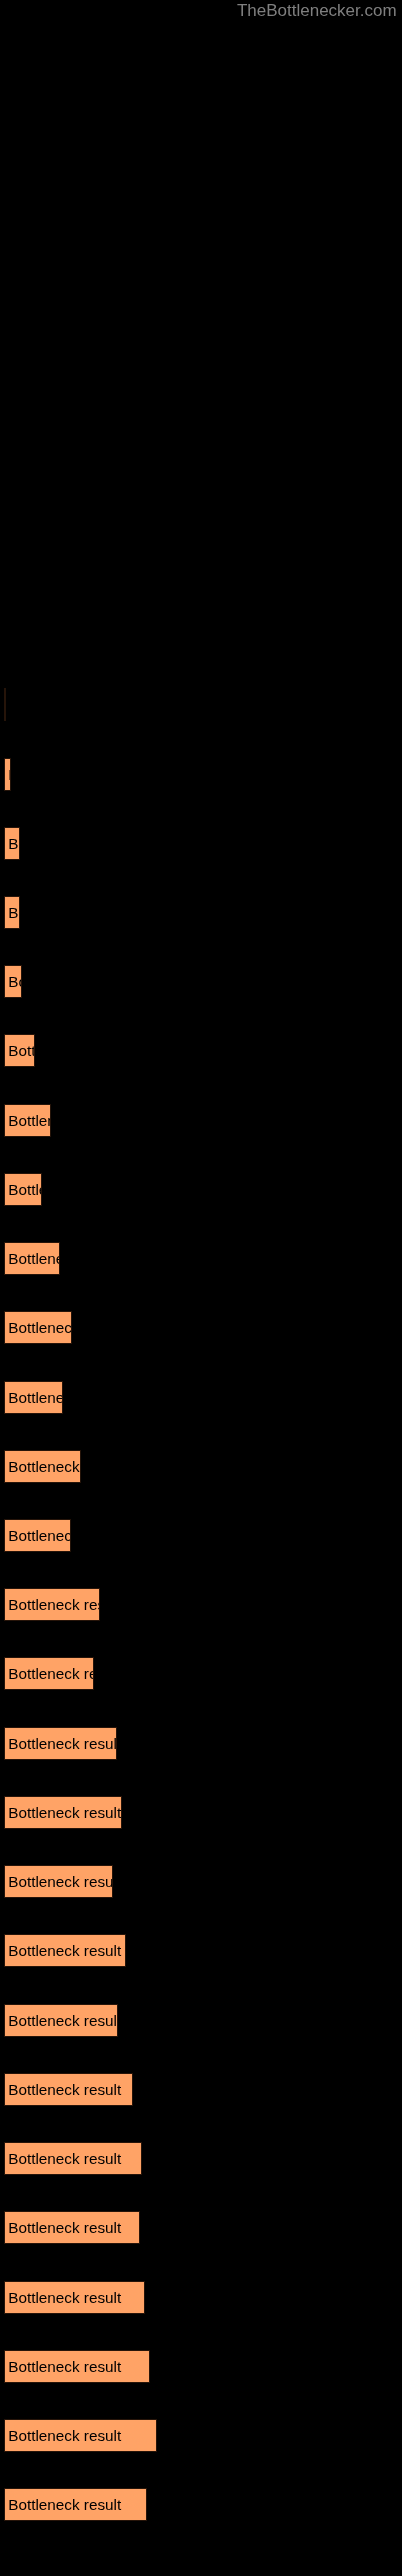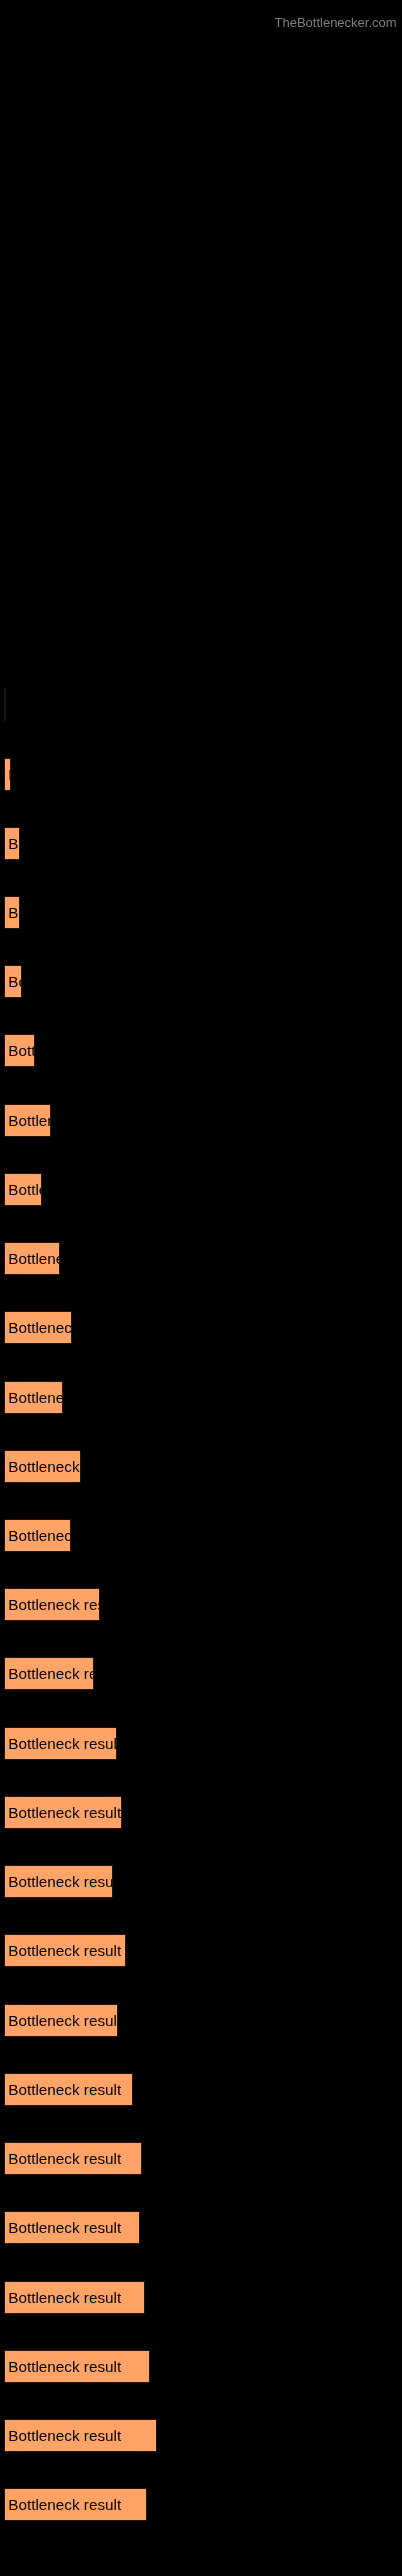--- a/index.html
+++ b/index.html
@@ -16,25 +16,25 @@
   }
   #page {
     position: absolute;
     left: 0; top: 0;
     width: 403px;
     height: 2576px;
     background: #000000;
   }
   #site-header {
     position: absolute;
-    top: 12px;
+    top: 0;
     right: 6.4px;
     color: #7f7f7f;
     font-family: "Liberation Sans", sans-serif;
-    font-size: 13px;
+    font-size: 17px;
     font-weight: 400;
     letter-spacing: 0px;
     white-space: nowrap;
     line-height: 22.5px;
   }
   #chart-area {
     position: absolute;
     left: 0;
     top: 0;
     width: 403px;

